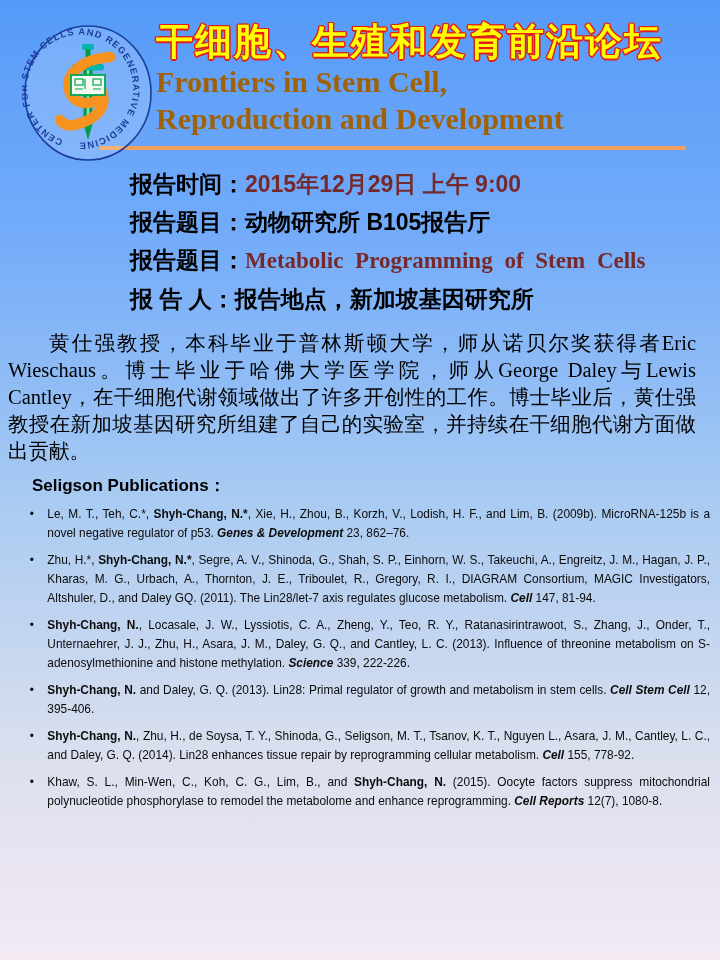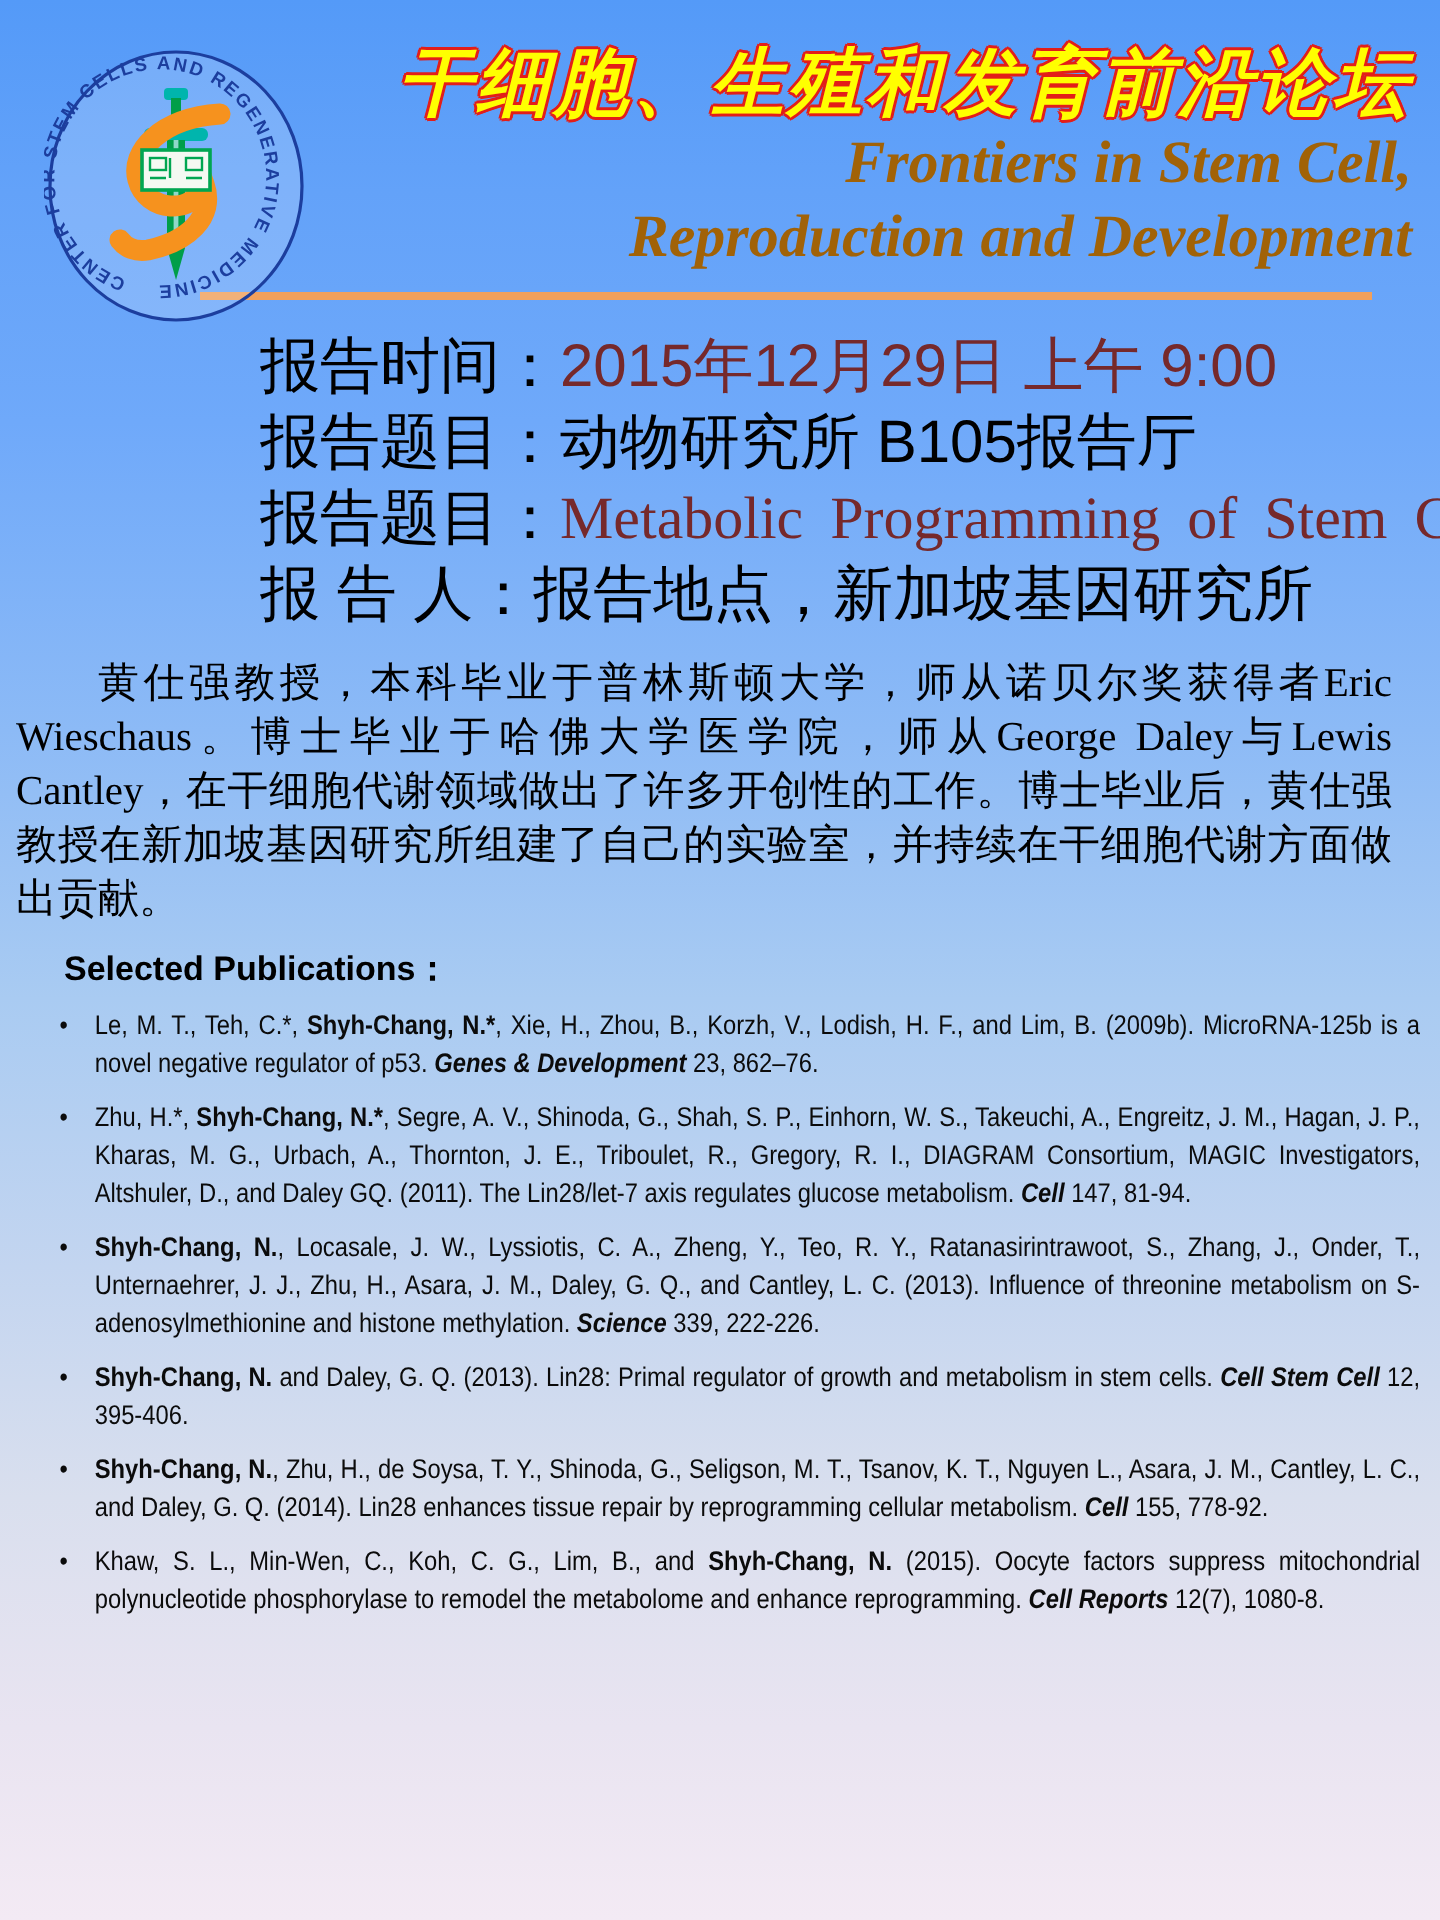--- a/index.html
+++ b/index.html
@@ -7,35 +7,35 @@
     width:720px;height:960px;overflow:hidden;
     font-family:"Liberation Sans",sans-serif;
     background:linear-gradient(180deg,
       #549AF8 0%, #63A2F9 10%, #6FA9FA 22%, #8CBAF6 38%,
       #A9CBF2 52%, #C3D5F0 66%, #D9DFEE 78%, #E9E4F1 90%, #F3EAF4 100%);
   }
   .poster{position:relative;width:720px;height:960px;}
 
   
   .logo{position:absolute;left:22px;top:22px;width:132px;height:142px;}
-  .titles{margin-left:156px;width:550px;text-align:right;padding-top:20px;font-style:italic;}
+  .titles{margin-left:156px;width:550px;text-align:left;padding-top:20px;}
   .title-cn{
     font-size:37px;font-weight:bold;letter-spacing:2px;line-height:1.18;
     color:#FFFF00;
     text-shadow:-1.5px 0 #E31E19, 1.5px 0 #E31E19, 0 -1.5px #E31E19, 0 1.5px #E31E19,
                 -1px -1px #E31E19, 1px -1px #E31E19, -1px 1px #E31E19, 1px 1px #E31E19;
   }
   .title-en{
     font-family:"Liberation Serif",serif;font-weight:bold;
     font-size:30px;line-height:1.23;color:#a16207;
   }
   .divider{width:586px;height:4px;background:#F0A05C;margin:9px 0 0 100px;}
 
   
-  .details{margin:15px 0 0 130px;font-size:30px;font-weight:normal;color:#000;}
+  .details{margin:15px 0 0 130px;font-size:23px;font-weight:bold;color:#000;}
   .detail-line{line-height:38px;white-space:nowrap;}
   .detail-value.accent{color:#76292B;}
   .detail-value.en-serif{font-family:"Liberation Serif",serif;word-spacing:6px;}
 
   
   .bio{margin:12px 24px 0 8px;font-family:"Liberation Serif","DejaVu Serif",serif;
        font-size:20.5px;line-height:27px;color:#000;text-align:justify;}
   .bio p{margin:0 0 9px 0;text-indent:2em;}
 
   
@@ -102,21 +102,21 @@
     <div class="detail-line">
       <span class="detail-label">报 告 人：</span><span class="detail-value">报告地点，新加坡基因研究所</span>
     </div>
   </div>
 
   <div class="bio">
     <p>黄仕强教授，本科毕业于普林斯顿大学，师从诺贝尔奖获得者Eric Wieschaus。博士毕业于哈佛大学医学院，师从George Daley与Lewis Cantley，在干细胞代谢领域做出了许多开创性的工作。博士毕业后，黄仕强教授在新加坡基因研究所组建了自己的实验室，并持续在干细胞代谢方面做出贡献。</p>
   </div>
 
   <div class="pubs">
-    <div class="pubs-heading">Selected Publications：</div>
+    <div class="pubs-heading">Seligson Publications：</div>
     <div class="pubs-list">
         <div class="pub-item"><span class="pub-bullet">•</span><span><span>Le, M. T., Teh, C.*, </span><span class="b">Shyh-Chang, N.*</span><span>, Xie, H., Zhou, B., Korzh, V., Lodish, H. F., and Lim, B. (2009b). MicroRNA-125b is a novel negative regulator of p53. </span><span class="b i">Genes &amp; Development</span><span> 23, 862–76.</span></span></div>
         <div class="pub-item"><span class="pub-bullet">•</span><span><span>Zhu, H.*, </span><span class="b">Shyh-Chang, N.*</span><span>, Segre, A. V., Shinoda, G., Shah, S. P., Einhorn, W. S., Takeuchi, A., Engreitz, J. M., Hagan, J. P., Kharas, M. G., Urbach, A., Thornton, J. E., Triboulet, R., Gregory, R. I., DIAGRAM Consortium, MAGIC Investigators, Altshuler, D., and Daley GQ. (2011). The Lin28/let-7 axis regulates glucose metabolism. </span><span class="b i">Cell</span><span> 147, 81-94.</span></span></div>
         <div class="pub-item"><span class="pub-bullet">•</span><span><span class="b">Shyh-Chang, N.</span><span>, Locasale, J. W., Lyssiotis, C. A., Zheng, Y., Teo, R. Y., Ratanasirintrawoot, S., Zhang, J., Onder, T., Unternaehrer, J. J., Zhu, H., Asara, J. M., Daley, G. Q., and Cantley, L. C. (2013). Influence of threonine metabolism on S-adenosylmethionine and histone methylation. </span><span class="b i">Science</span><span> 339, 222-226.</span></span></div>
         <div class="pub-item"><span class="pub-bullet">•</span><span><span class="b">Shyh-Chang, N.</span><span> and Daley, G. Q. (2013). Lin28: Primal regulator of growth and metabolism in stem cells. </span><span class="b i">Cell Stem Cell</span><span> 12, 395-406.</span></span></div>
         <div class="pub-item"><span class="pub-bullet">•</span><span><span class="b">Shyh-Chang, N.</span><span>, Zhu, H., de Soysa, T. Y., Shinoda, G., Seligson, M. T., Tsanov, K. T., Nguyen L., Asara, J. M., Cantley, L. C., and Daley, G. Q. (2014). Lin28 enhances tissue repair by reprogramming cellular metabolism. </span><span class="b i">Cell</span><span> 155, 778-92.</span></span></div>
         <div class="pub-item"><span class="pub-bullet">•</span><span><span>Khaw, S. L., Min-Wen, C., Koh, C. G., Lim, B., and </span><span class="b">Shyh-Chang, N.</span><span> (2015). Oocyte factors suppress mitochondrial polynucleotide phosphorylase to remodel the metabolome and enhance reprogramming. </span><span class="b i">Cell Reports</span><span> 12(7), 1080-8.</span></span></div>
       </div>
   </div>
 

